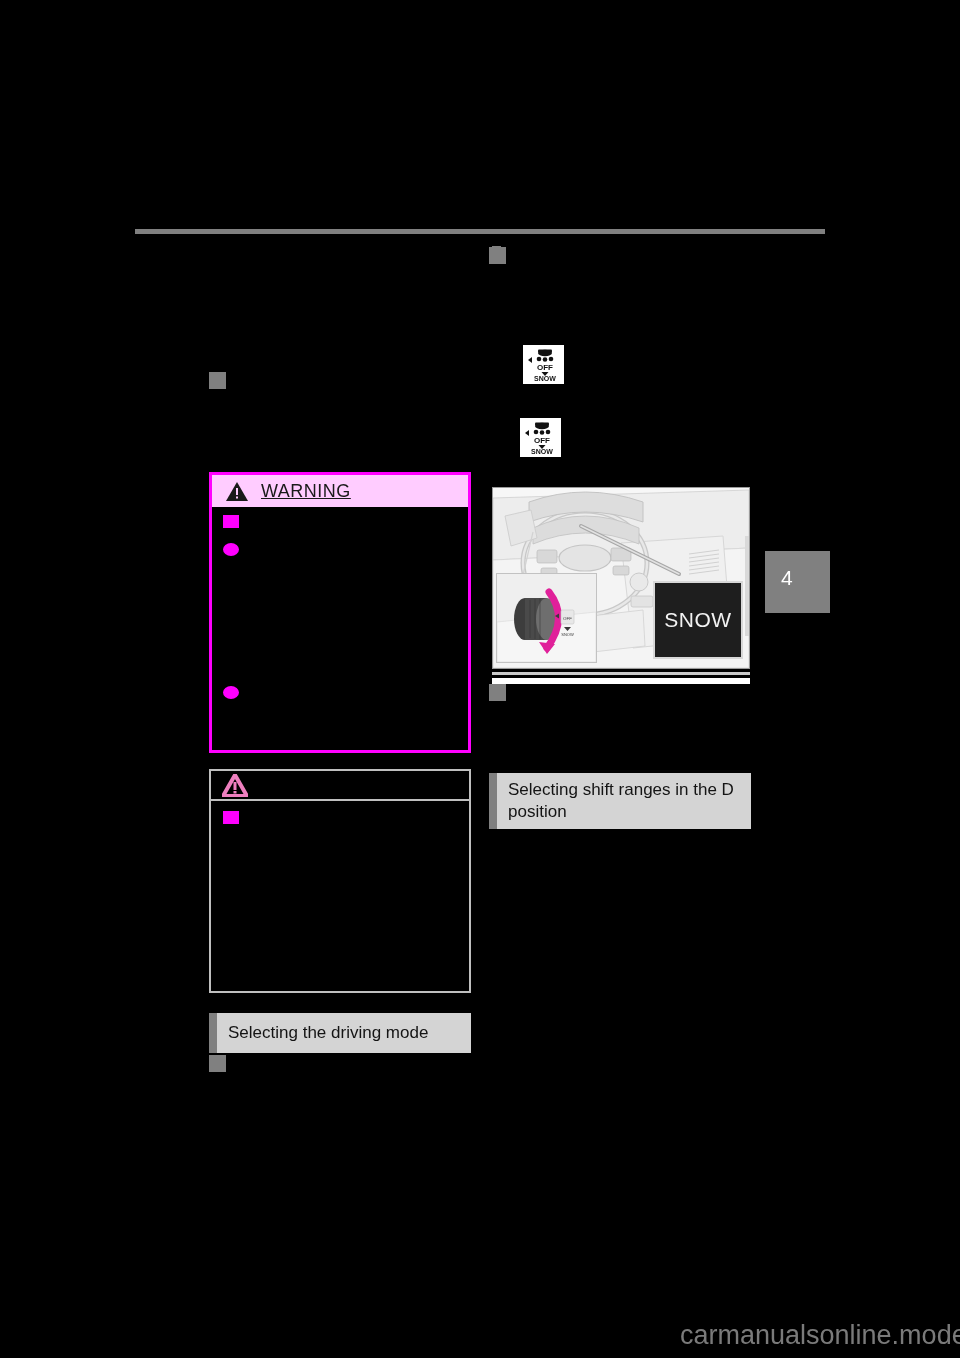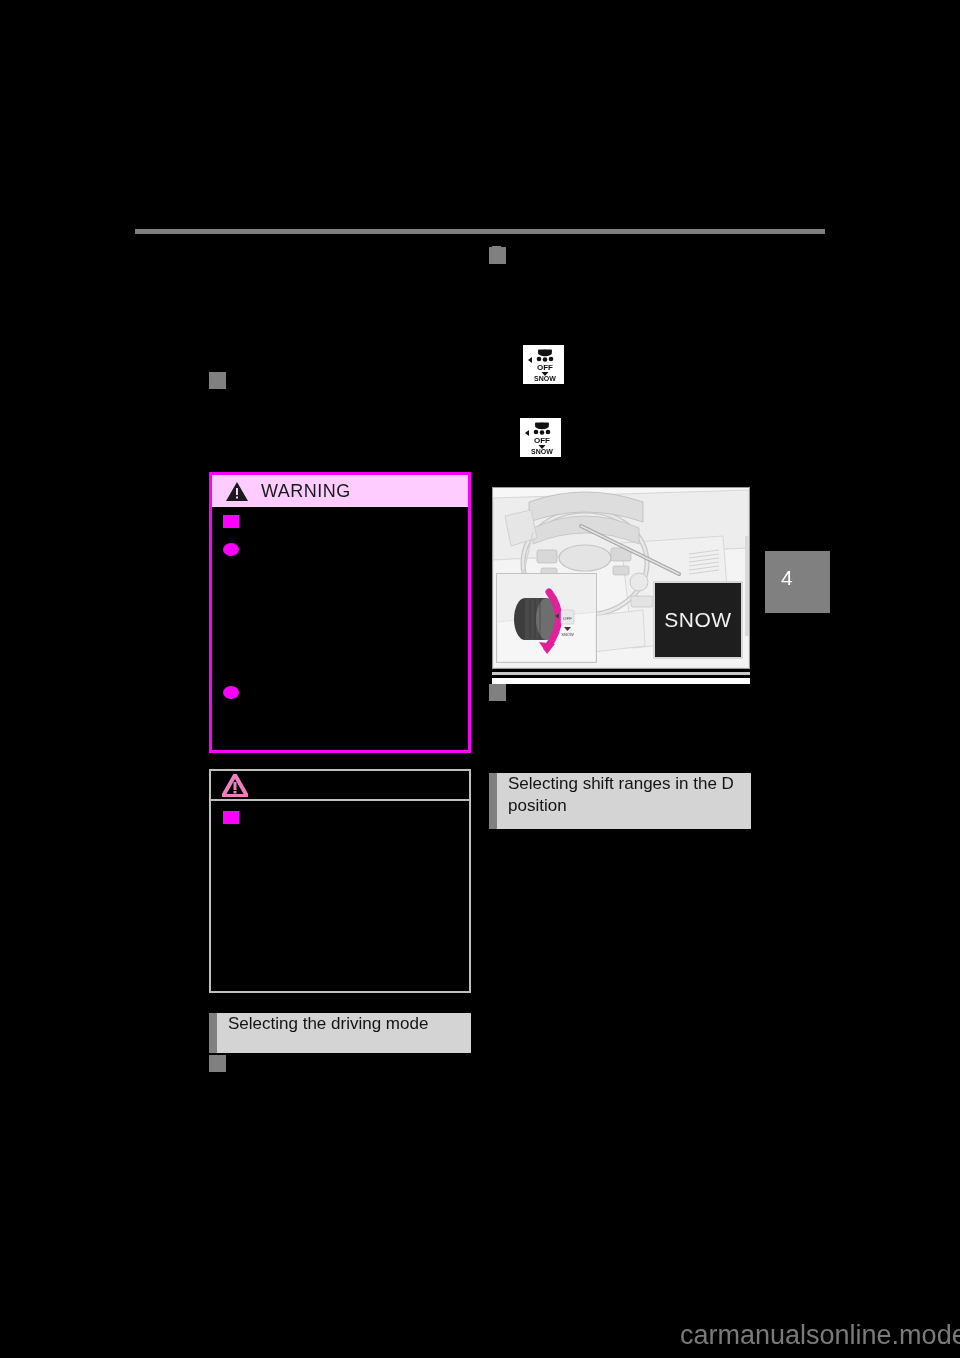--- a/index.html
+++ b/index.html
@@ -76,20 +76,21 @@
     position: relative;
     flex: 0 0 auto;
   }
   .warning-tri svg { display: block; }
   .warning-title {
     margin-left: 12px;
     font-size: 18px;
     color: #1a1a1a;
     letter-spacing: 0.5px;
     font-family: "Liberation Sans", sans-serif;
+    text-decoration: underline;
   }
   .warning-body {
     position: absolute;
     left: 0;
     top: 32px;
     right: 0;
     bottom: 0;
     background: #000000;
   }
   .w-sq {
@@ -150,21 +151,21 @@
     height: 13px;
     background: #ff00ff;
   }
 
   
   .sec-head {
     position: absolute;
     background: #d4d4d4;
     box-sizing: border-box;
     display: flex;
-    align-items: flex-start;
+    align-items: center;
   }
   .sec-head::before {
     content: "";
     position: absolute;
     left: 0; top: 0; bottom: 0;
     width: 8px;
     background: #808080;
   }
   .sec-head-text {
     padding-left: 19px;

